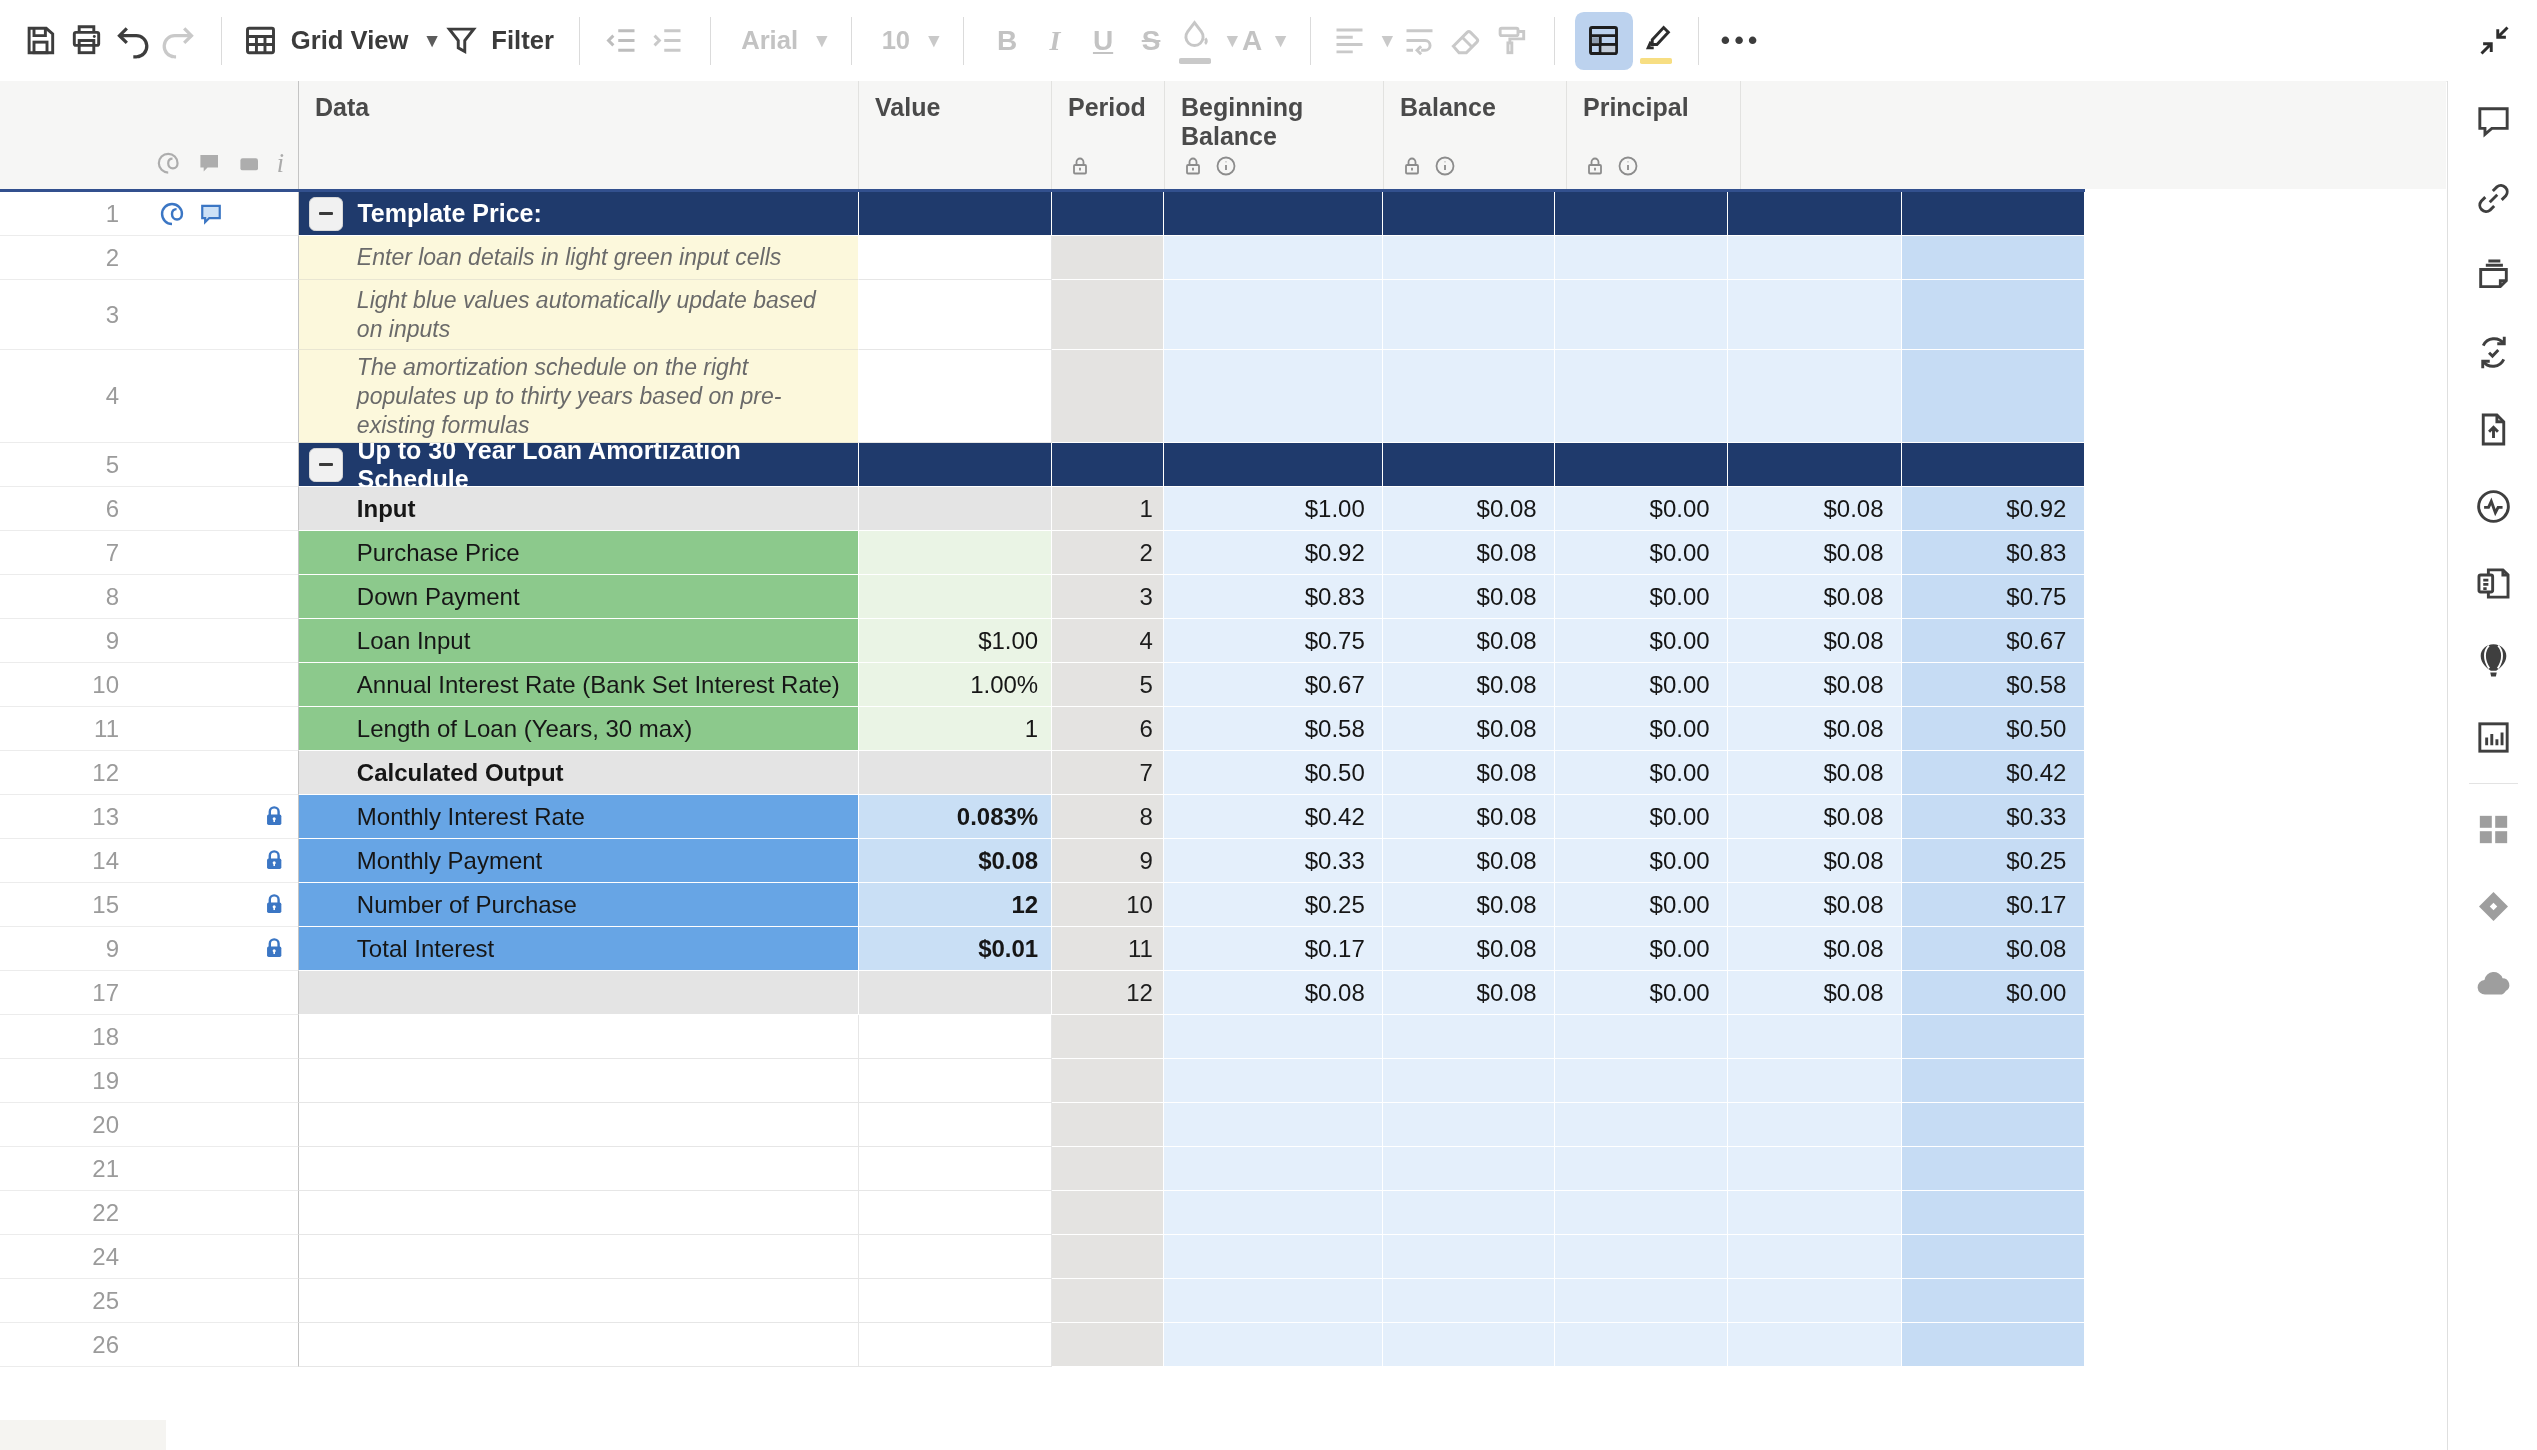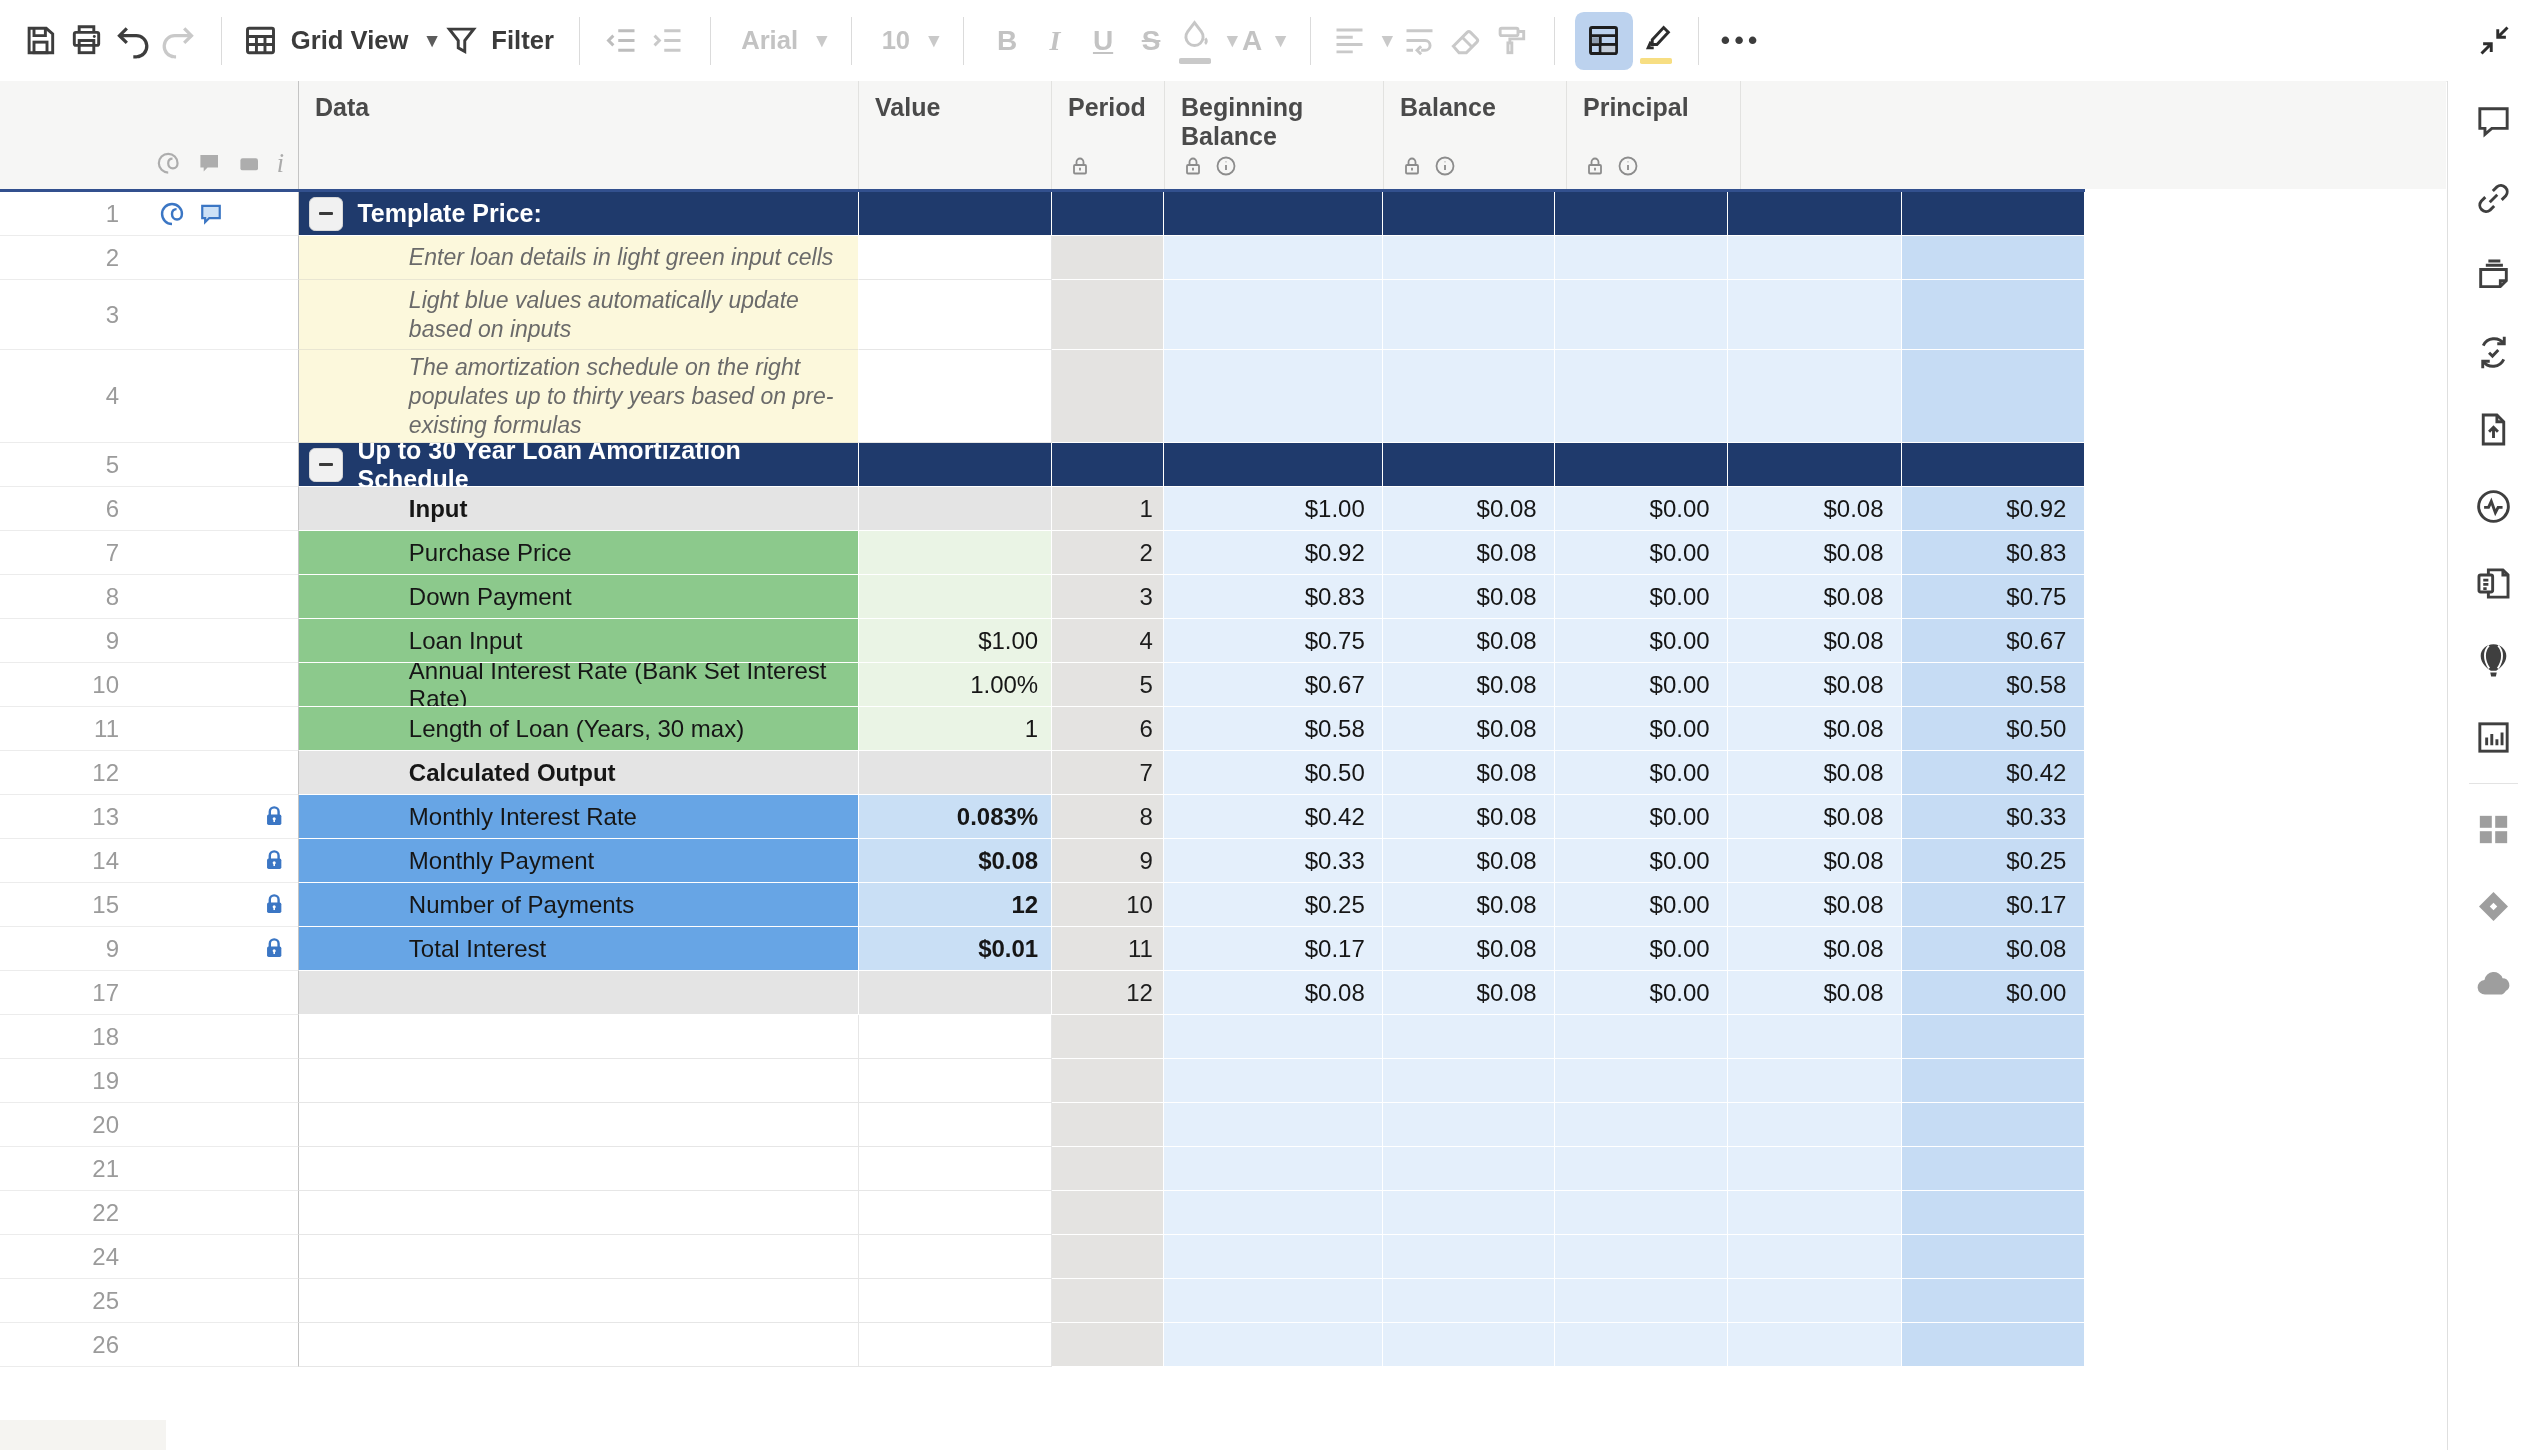--- a/index.html
+++ b/index.html
@@ -55,21 +55,21 @@
   .c-tip{background:#FCF8DC;border-bottom:0.9px solid #E9E6D2;}
   .c-grey{background:#E4E4E4;}
   .c-green{background:#8CC98C;}
   .c-greenl{background:#EAF4E5;}
   .c-blue{background:#67A5E5;}
   .c-bluel{background:#C9DFF5;}
   .c-per{background:#E4E3E1;}
   .c-money{background:#E4EFFB;}
   .c-bal{background:#C6DCF4;}
   .c-white{background:#fff;border-right:0.9px solid #E6E6E6;border-bottom:0.9px solid #E6E6E6;}
-  .ind{margin-left:110px;}
+  .ind{margin-left:58px;}
   .t-tip{font-style:italic;color:#6A6A6A;font-size:23px;line-height:29px;padding-right:23px;}
   .t-bold{font-weight:bold;}
   .t-navy{color:#fff;font-weight:bold;font-size:25px;margin-left:14px;}
   .t-val{width:100%;text-align:right;padding-right:12.3px;}
   .t-per{width:100%;text-align:right;padding-right:10.6px;color:#1d1d1d;}
   .t-money{width:100%;text-align:right;padding-right:17.6px;}
   .collapse-btn{width:32px;height:32px;margin-left:10.6px;background:#F1F1F1;border:0.9px solid #D8D8D8;
                 border-radius:6.2px;display:inline-flex;align-items:center;justify-content:center;flex:0 0 auto;}
   .collapse-btn .minus{width:14px;height:3.5px;background:#3a3a3a;border-radius:0.9px;}
   
@@ -817,21 +817,21 @@
               <svg viewBox="0 0 24 24">
                 <path d="M8 11V8a4 4 0 0 1 8 0v3" fill="none" stroke="#3B76C4" stroke-width="2.2"></path>
                 <rect x="5.5" y="10.5" width="13" height="9.5" rx="1.5" fill="#3B76C4"></rect>
                 <circle cx="12" cy="14.3" r="1.4" fill="#fff"></circle>
                 <rect x="11.3" y="14.5" width="1.4" height="2.8" fill="#fff"></rect>
               </svg>
             </span>
           </span>
         </div>
         <div class="cell c-blue" style="width:560px">
-          <span class="ind">Number of Payments</span>
+          <span class="ind">Number of Purchase</span>
         </div>
         <div class="cell c-bluel" style="width:193px">
           <span class="t-val t-bold">12</span>
         </div>
         <div class="cell c-per" style="width:113px">
           <span class="t-per">10</span>
         </div>
         <div class="cell c-money" style="width:219px">
           <span class="t-money">$0.25</span>
         </div>

